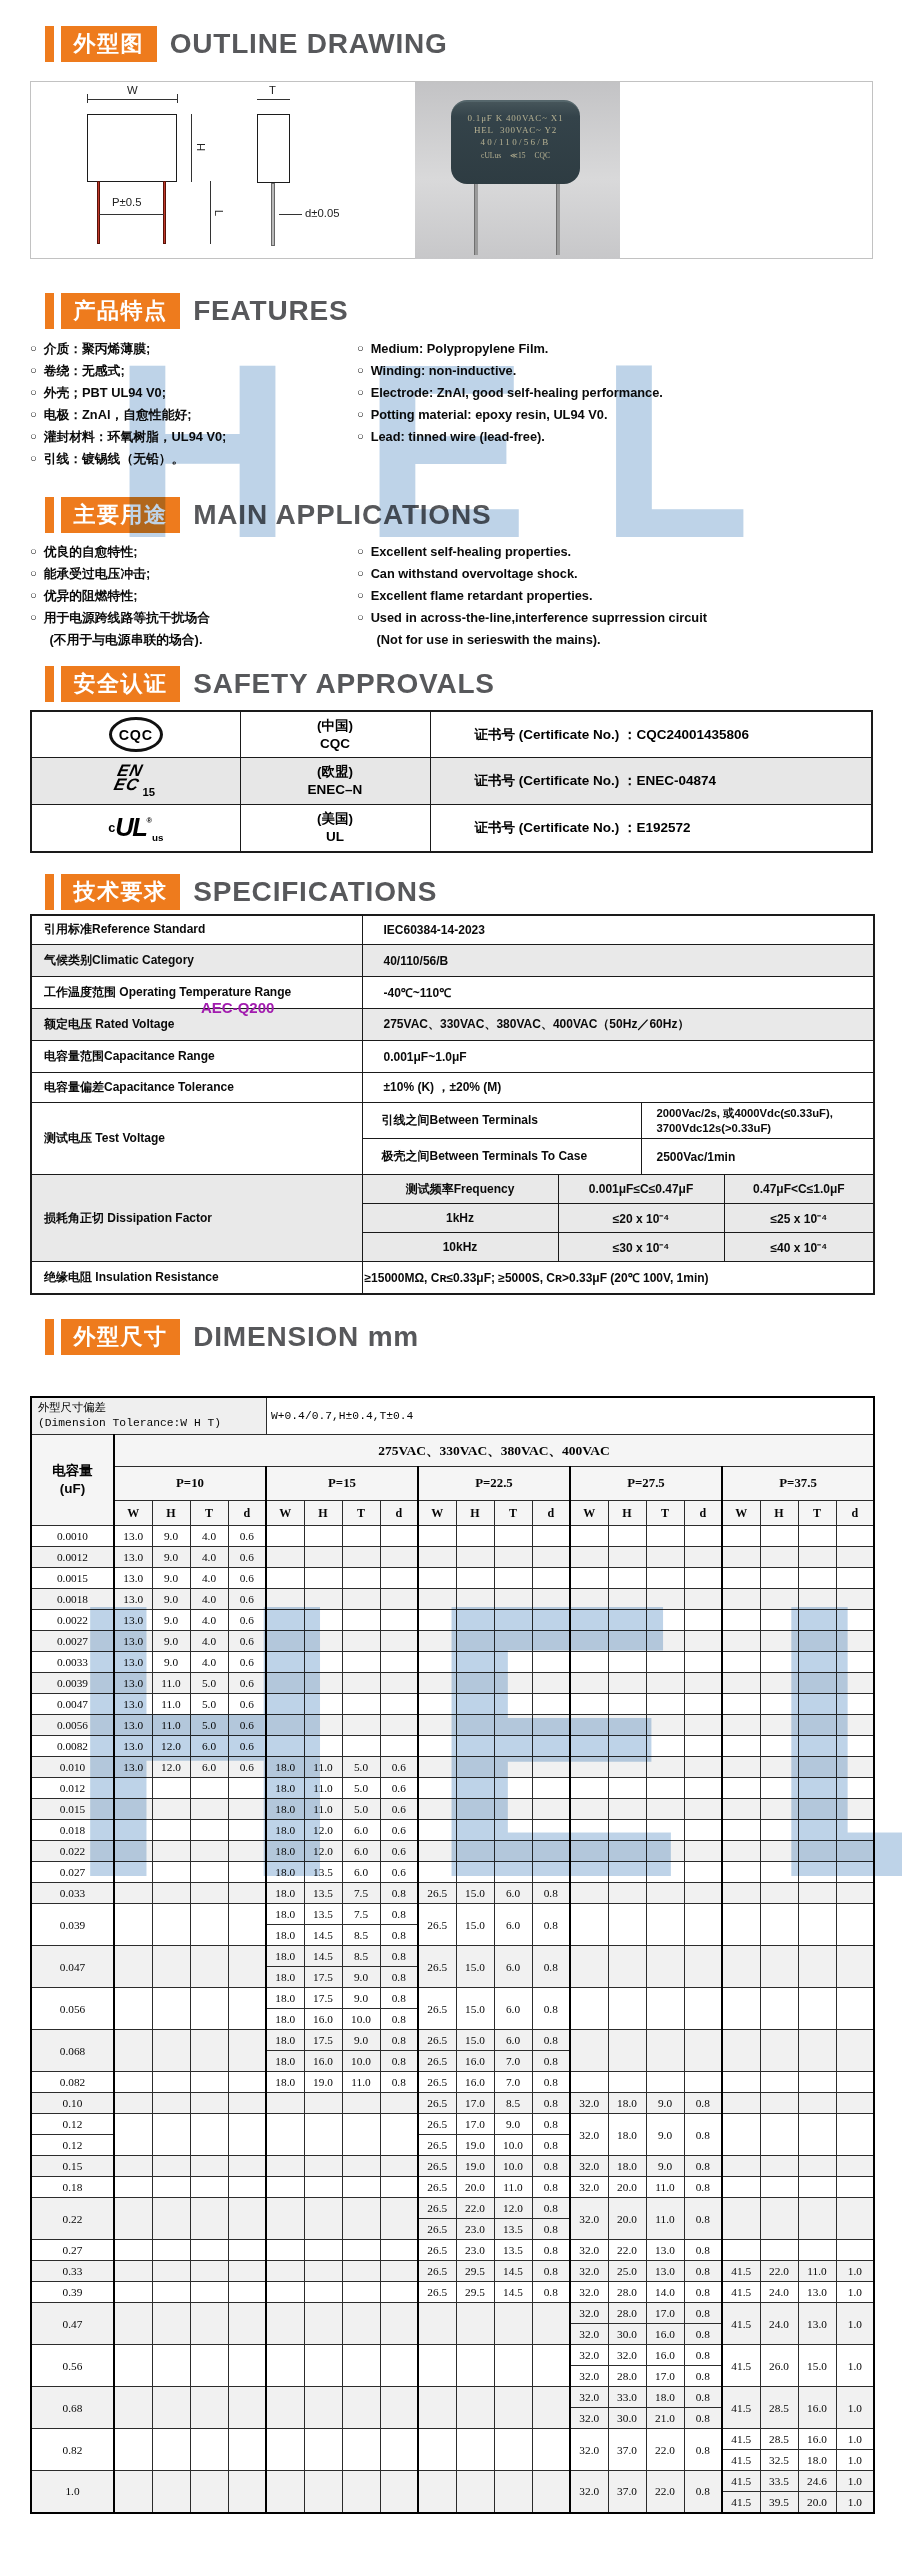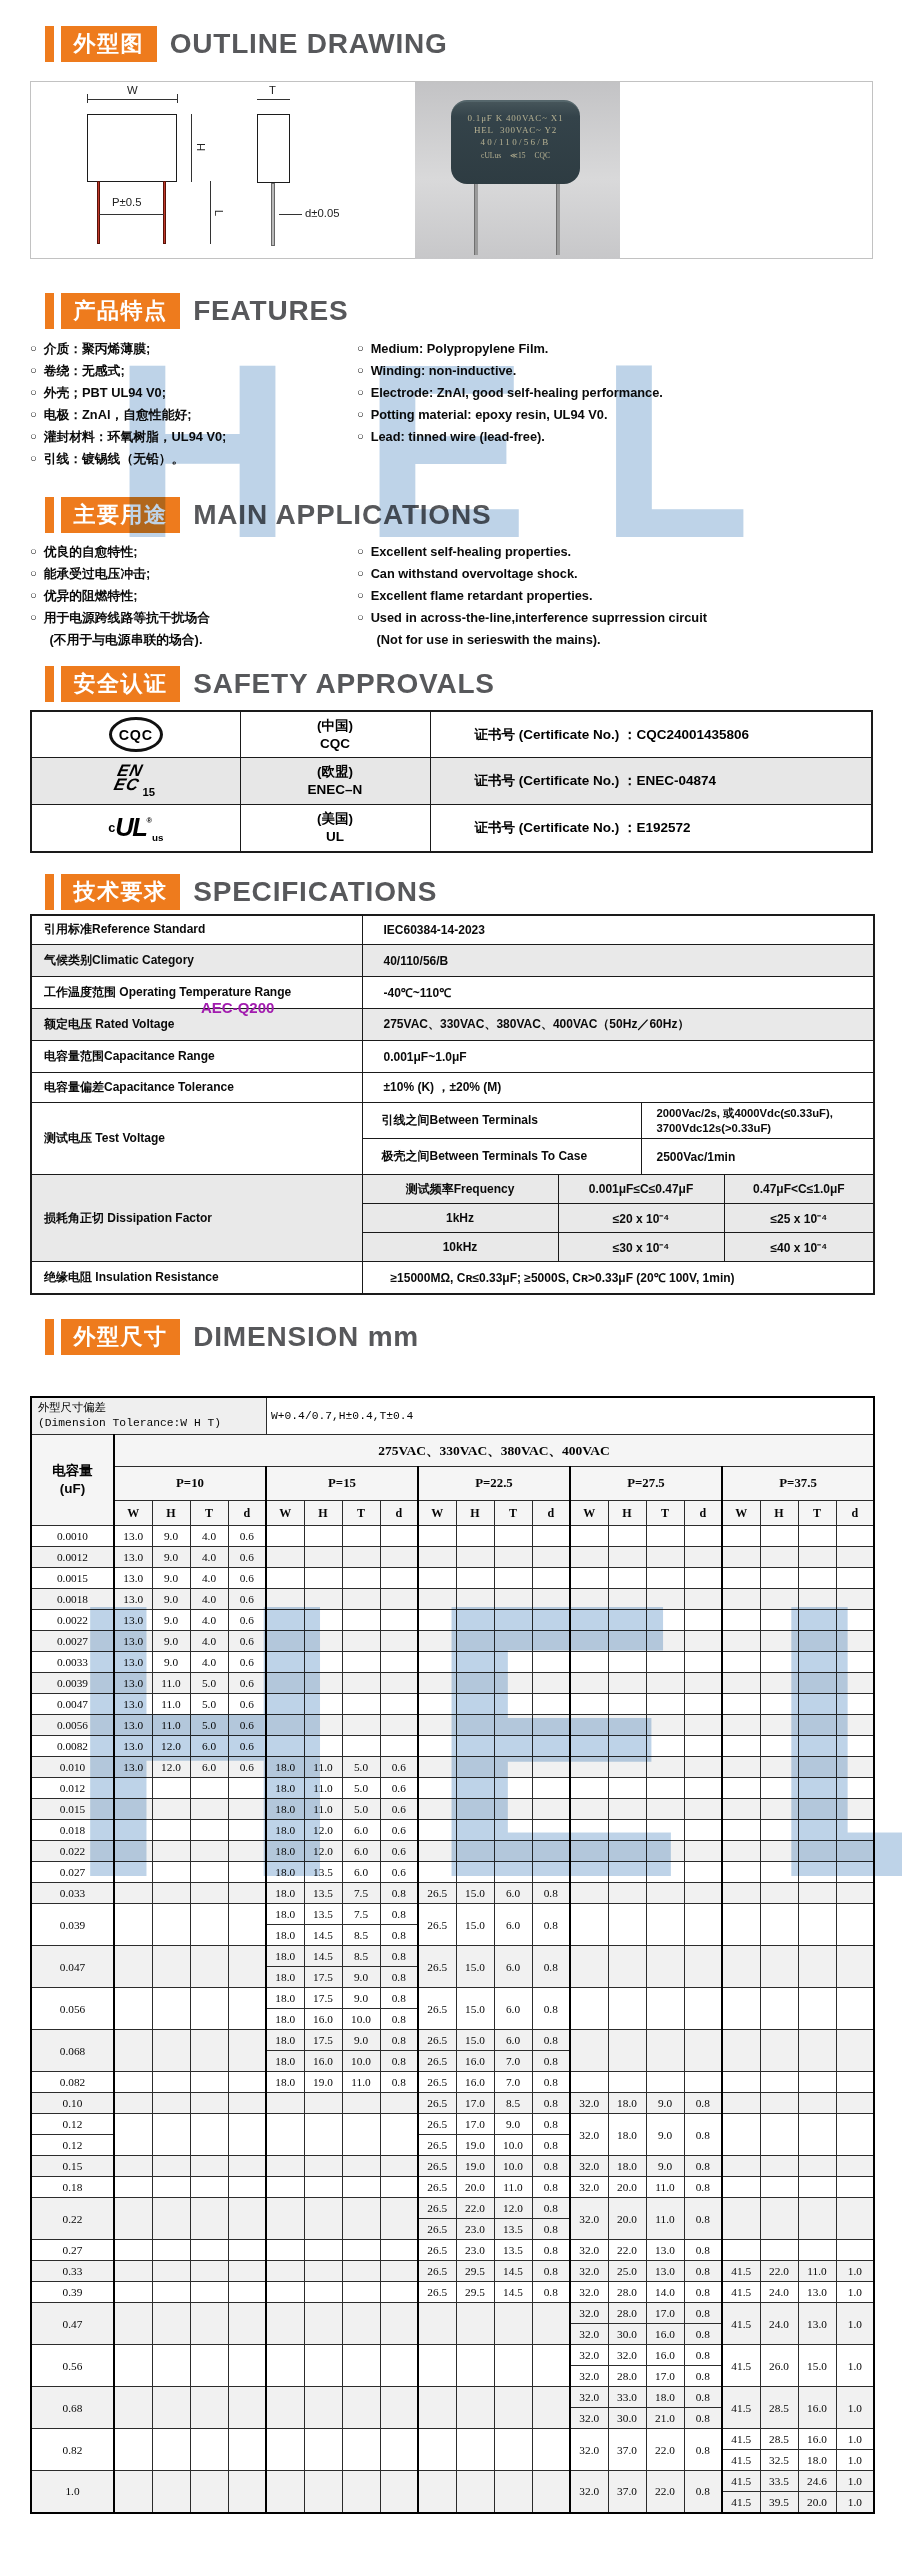--- a/index.html
+++ b/index.html
@@ -279,21 +279,21 @@
         <td class="ctr" colspan="2">≤20 x 10⁻⁴</td>
         <td class="ctr">≤25 x 10⁻⁴</td>
       </tr>
       <tr class="shaded" style="height:29px">
         <td class="ctr">10kHz</td>
         <td class="ctr" colspan="2">≤30 x 10⁻⁴</td>
         <td class="ctr">≤40 x 10⁻⁴</td>
       </tr>
       <tr style="height:32px">
         <td class="lbl">绝缘电阻 Insulation Resistance</td>
-        <td class="val" colspan="4" style="padding-left:28px">≥15000MΩ, Cʀ≤0.33μF;  ≥5000S, Cʀ&gt;0.33μF  (20℃ 100V, 1min)</td>
+        <td class="val" colspan="4" style="padding-left:2px">≥15000MΩ, Cʀ≤0.33μF;  ≥5000S, Cʀ&gt;0.33μF  (20℃ 100V, 1min)</td>
       </tr>
     </tbody>
   </table>
 
   <div class="sec-head" style="margin-top:24px">
     <div class="sec-bar"></div>
     <div class="sec-tag">外型尺寸</div>
     <div class="sec-title">DIMENSION mm</div>
   </div>
   <table class="dim-table">

